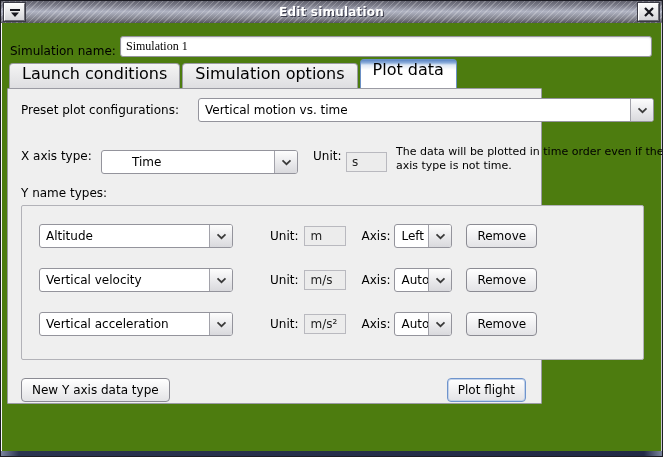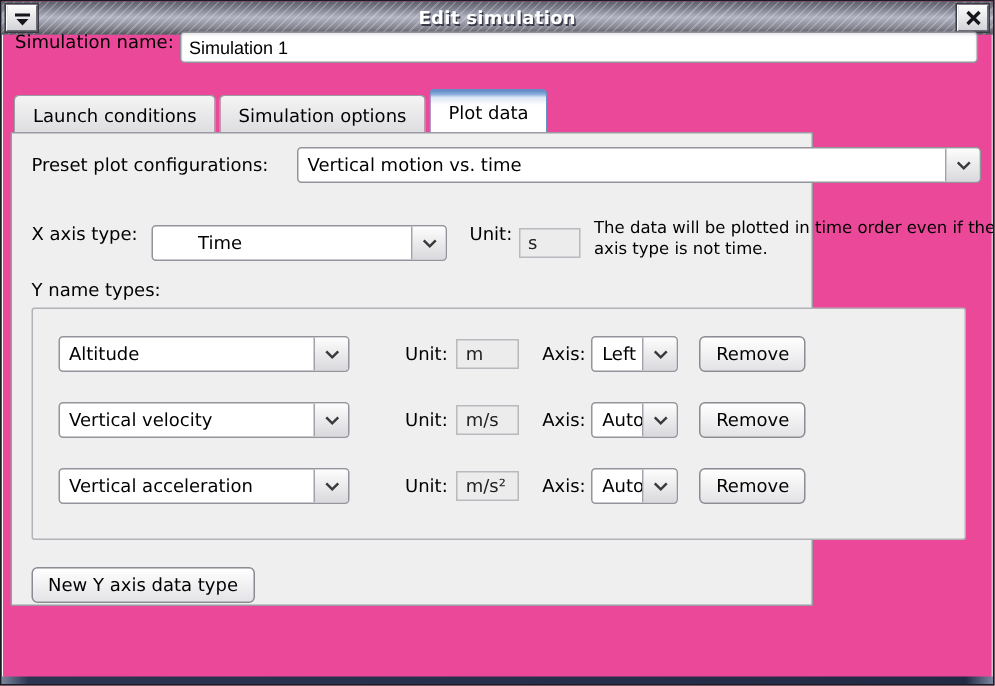--- a/index.html
+++ b/index.html
@@ -1,19 +1,19 @@
 <!DOCTYPE html>
 <html><head>
 <meta charset="utf-8">
 <style>
   * { margin:0; padding:0; box-sizing:border-box; }
   html,body { background:#555; font-family:"DejaVu Sans", sans-serif; }
   .window{
     position:relative; width:663px; height:457px;
-    border:1px solid #1c1c24; background:#ec4899;
+    border:1px solid #1c1c24; background:#4d7c0f;
     box-shadow: inset 1px 0 0 #fafafa, inset -1px 0 0 #c8c8ce;
     overflow:hidden;
   }
   
   .titlebar{
     position:absolute; top:0; left:0; width:661px; height:22px;
     background:
       repeating-linear-gradient(-45deg, rgba(255,255,255,0.22) 0 1px, transparent 1px 4px),
       linear-gradient(to bottom, #5f5f6b 0%, #77778441 20%, #b1b4c3 48%, #83848f 80%, #55555f 100%),
       linear-gradient(#7d7e8c,#7d7e8c);
@@ -29,21 +29,21 @@
     border:1px solid; border-color:#ffffff #6c6c74 #6c6c74 #ffffff;
     outline:1px solid #3a3a44;
     display:flex; align-items:center; justify-content:center; cursor:pointer;
   }
   .tb-btn.menu{ left:3px; }
   .tb-btn.close{ right:3px; }
   
   .label{ font-size:12px; color:#000; white-space:nowrap; }
   .textfield{
     height:21px; background:#fff; border:1px solid #94949c; border-radius:3px;
-    font-family:Liberation Sans, sans-serif; font-size:12px; color:#000; padding:0 5px;
+    font-family:Liberation Serif, serif; font-size:12px; color:#000; padding:0 5px;
     box-shadow: inset 0 1px 2px rgba(0,0,0,.12);
   }
   .combo{
     display:flex; align-items:stretch; height:24px;
     border:1px solid #94949c; border-radius:3px; background:#fff; cursor:pointer;
     overflow:hidden;
   }
   .combo-value{
     flex:1; display:flex; align-items:center; padding:0 6px;
     font-size:12px; color:#000; white-space:nowrap; overflow:hidden;
@@ -62,30 +62,30 @@
     border:1px solid #8b8b93; border-radius:4px;
     font-family:"DejaVu Sans", sans-serif; font-size:12px; color:#000;
     display:inline-flex; align-items:center; justify-content:center; cursor:pointer;
     white-space:nowrap;
   }
   .btn.focus{
     border:1px solid #6f94cc;
     box-shadow: inset 0 0 0 1px #c2d2ea;
   }
   
-  .name-row{ position:absolute; top:20px; left:9px; width:644px; height:22px; display:flex; align-items:flex-start; }
+  .name-row{ position:absolute; top:35px; left:9px; width:644px; height:22px; display:flex; align-items:flex-end; }
   .name-row .textfield{ position:absolute; left:110px; top:0; width:532px; }
   .tabs{
     position:absolute; left:8px; top:58px; height:30px; display:flex; align-items:flex-end; gap:2px;
   }
   .tab{
     height:26px; border:1px solid #9b9ba3; border-bottom:none; border-radius:4px 4px 0 0;
     background:linear-gradient(#f4f4f4,#dddde0);
-    display:flex; align-items:center; justify-content:center;
-    font-size:12px; cursor:pointer; padding:0 12px;
+    display:flex; align-items:flex-start; justify-content:center;
+    font-size:16px; cursor:pointer; padding:0 12px;
   }
   .tab.active{
     height:30px; border-color:#6a8fc4;
     background:linear-gradient(to bottom, #5c86c5 0px, #8fb0dc 3px, #dde7f5 5px, #ffffff 10px, #ffffff 100%);
   }
   .tabpanel{
     position:absolute; left:6px; top:87px; width:535px; height:316px;
     border:1px solid #9b9ba3; border-radius:1px; background:#efefef;
   }
   .preset-row{ position:absolute; left:13px; top:9px; right:11px; height:24px; display:flex; align-items:center; }
@@ -260,20 +260,21 @@
               </svg>
           </span>
         </div>
         <button class="btn">Remove</button>
       </div>
 
     </div>
 
     <div class="panel-bottom">
       <button class="btn">New Y axis data type</button>
+      <button class="btn focus">Plot flight</button>
     </div>
 
   </div>
 
 
   <div class="bottom-band"></div>
 
 </div>
 
 </body></html>

